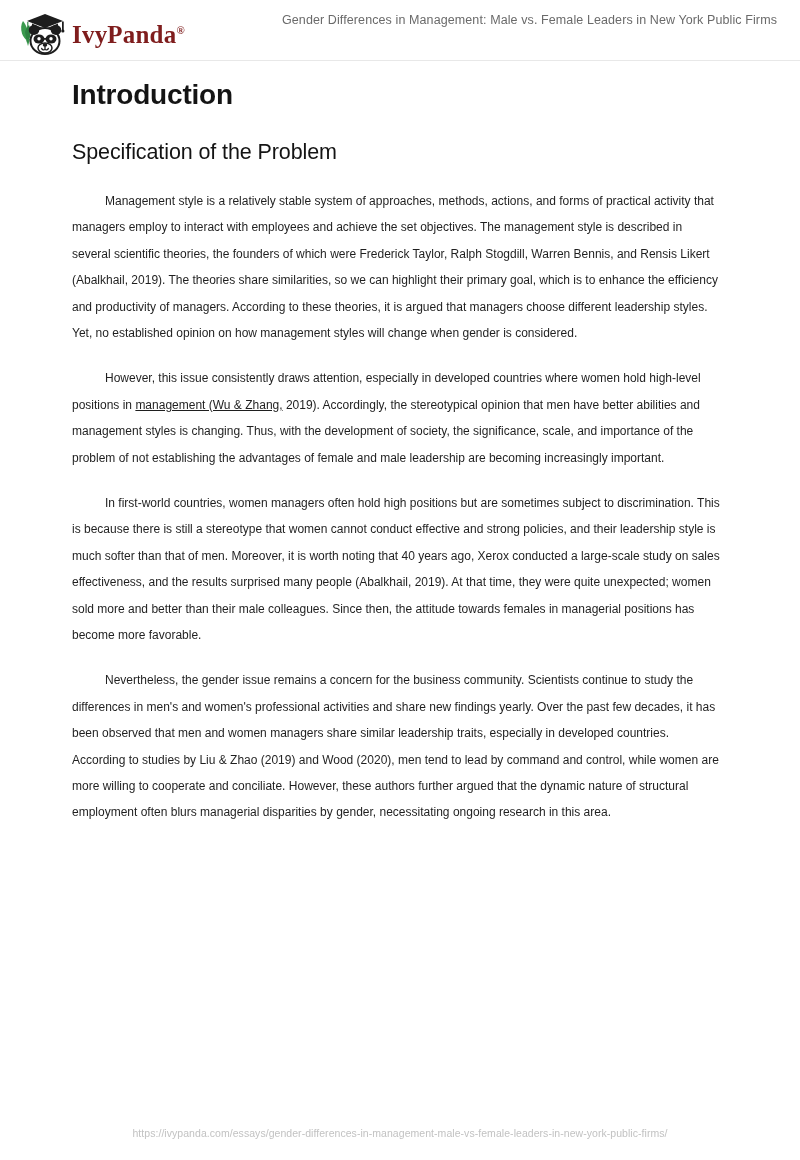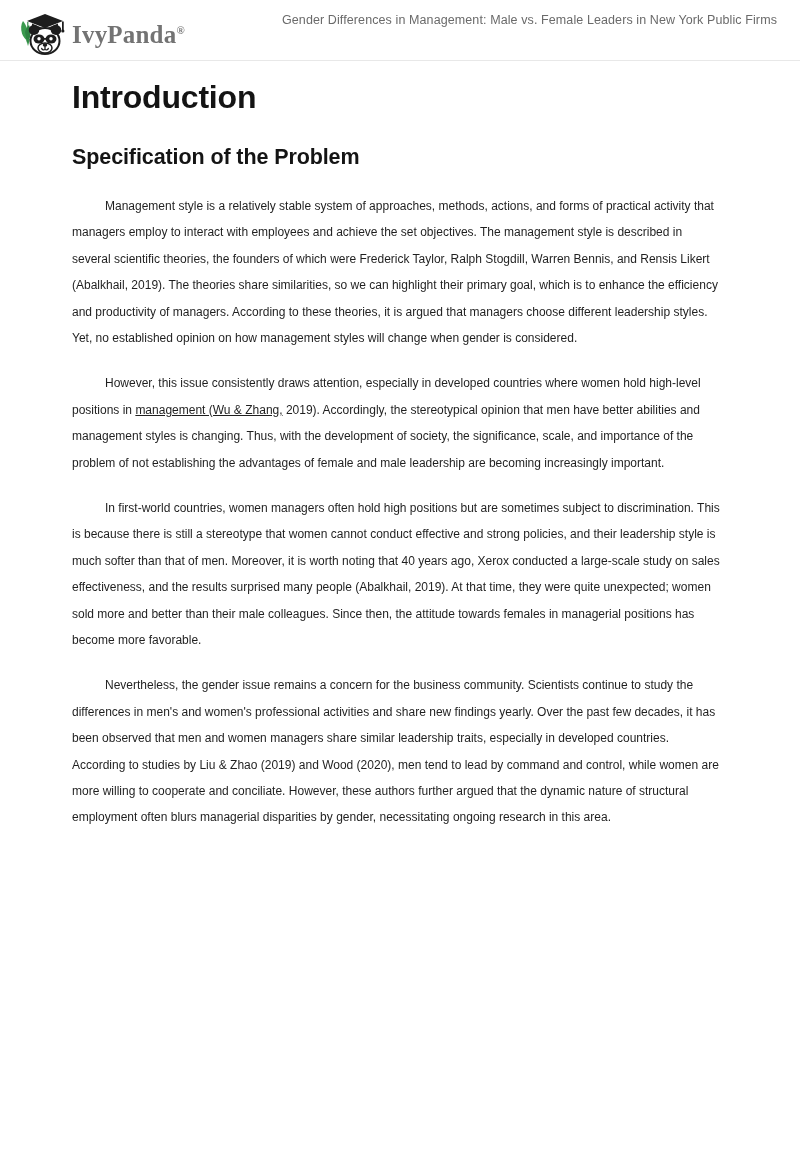--- a/index.html
+++ b/index.html
@@ -50,21 +50,21 @@
     width: 52px;
     height: 46px;
     display: block;
   }
 
   .brand-word {
     font-family: "Liberation Serif", serif;
     font-weight: bold;
     font-size: 25px;
     letter-spacing: 0.2px;
-    color: #737373;
+    color: #7f1d1d;
     line-height: 1;
     position: relative;
     top: 1px;
   }
   .brand-word .reg {
     font-size: 11px;
     vertical-align: super;
     font-weight: bold;
   }
 
@@ -90,31 +90,31 @@
 
   
   .content {
     position: absolute;
     left: 72px;
     top: 61px;
     width: 650px;
   }
 
   h1.doc-h1 {
-    font-size: 32px;
+    font-size: 28px;
     font-weight: bold;
     margin: 16px 0 0 0;
     line-height: 1.25;
     color: #141414;
     letter-spacing: -0.2px;
   }
 
   h2.doc-h2 {
     font-size: 21.5px;
-    font-weight: bold;
+    font-weight: normal;
     margin: 27px 0 0 0;
     line-height: 1.25;
     color: #141414;
     letter-spacing: -0.1px;
   }
 
   p.doc-p {
     font-size: 12px;
     line-height: 26.4px;
     margin: 19px 0 0 0;
@@ -201,14 +201,17 @@
 
     <h2 class="doc-h2">Specification of the Problem</h2>
 
     <p class="doc-p">Management style is a relatively stable system of approaches, methods, actions, and forms of practical activity that managers employ to interact with employees and achieve the set objectives. The management style is described in several scientific theories, the founders of which were Frederick Taylor, Ralph Stogdill, Warren Bennis, and Rensis Likert (Abalkhail, 2019). The theories share similarities, so we can highlight their primary goal, which is to enhance the efficiency and productivity of managers. According to these theories, it is argued that managers choose different leadership styles. Yet, no established opinion on how management styles will change when gender is considered.</p>
     <p class="doc-p">However, this issue consistently draws attention, especially in developed countries where women hold high-level positions in <span class="nowrap">management (Wu &amp; Zhang,</span> 2019). Accordingly, the stereotypical opinion that men have better abilities and management styles is changing. Thus, with the development of society, the significance, scale, and importance of the problem of not establishing the advantages of female and male leadership are becoming increasingly important.</p>
     <p class="doc-p">In first-world countries, women managers often hold high positions but are sometimes subject to discrimination. This is because there is still a stereotype that women cannot conduct effective and strong policies, and their leadership style is much softer than that of men. Moreover, it is worth noting that 40 years ago, Xerox conducted a large-scale study on sales effectiveness, and the results surprised many people (Abalkhail, 2019). At that time, they were quite unexpected; women sold more and better than their male colleagues. Since then, the attitude towards females in managerial positions has become more favorable.</p>
     <p class="doc-p">Nevertheless, the gender issue remains a concern for the business community. Scientists continue to study the differences in men's and women's professional activities and share new findings yearly. Over the past few decades, it has been observed that men and women managers share similar leadership traits, especially in developed countries. According to studies by Liu &amp; Zhao (2019) and Wood (2020), men tend to lead by command and control, while women are more willing to cooperate and conciliate. However, these authors further argued that the dynamic nature of structural employment often blurs managerial disparities by gender, necessitating ongoing research in this area.</p>
 
   </div>
 
+  <div class="page-footer">
+    <div class="footer-url">https://ivypanda.com/essays/gender-differences-in-management-male-vs-female-leaders-in-new-york-public-firms/</div>
+  </div>
 
 </div>
 
 </body></html>

